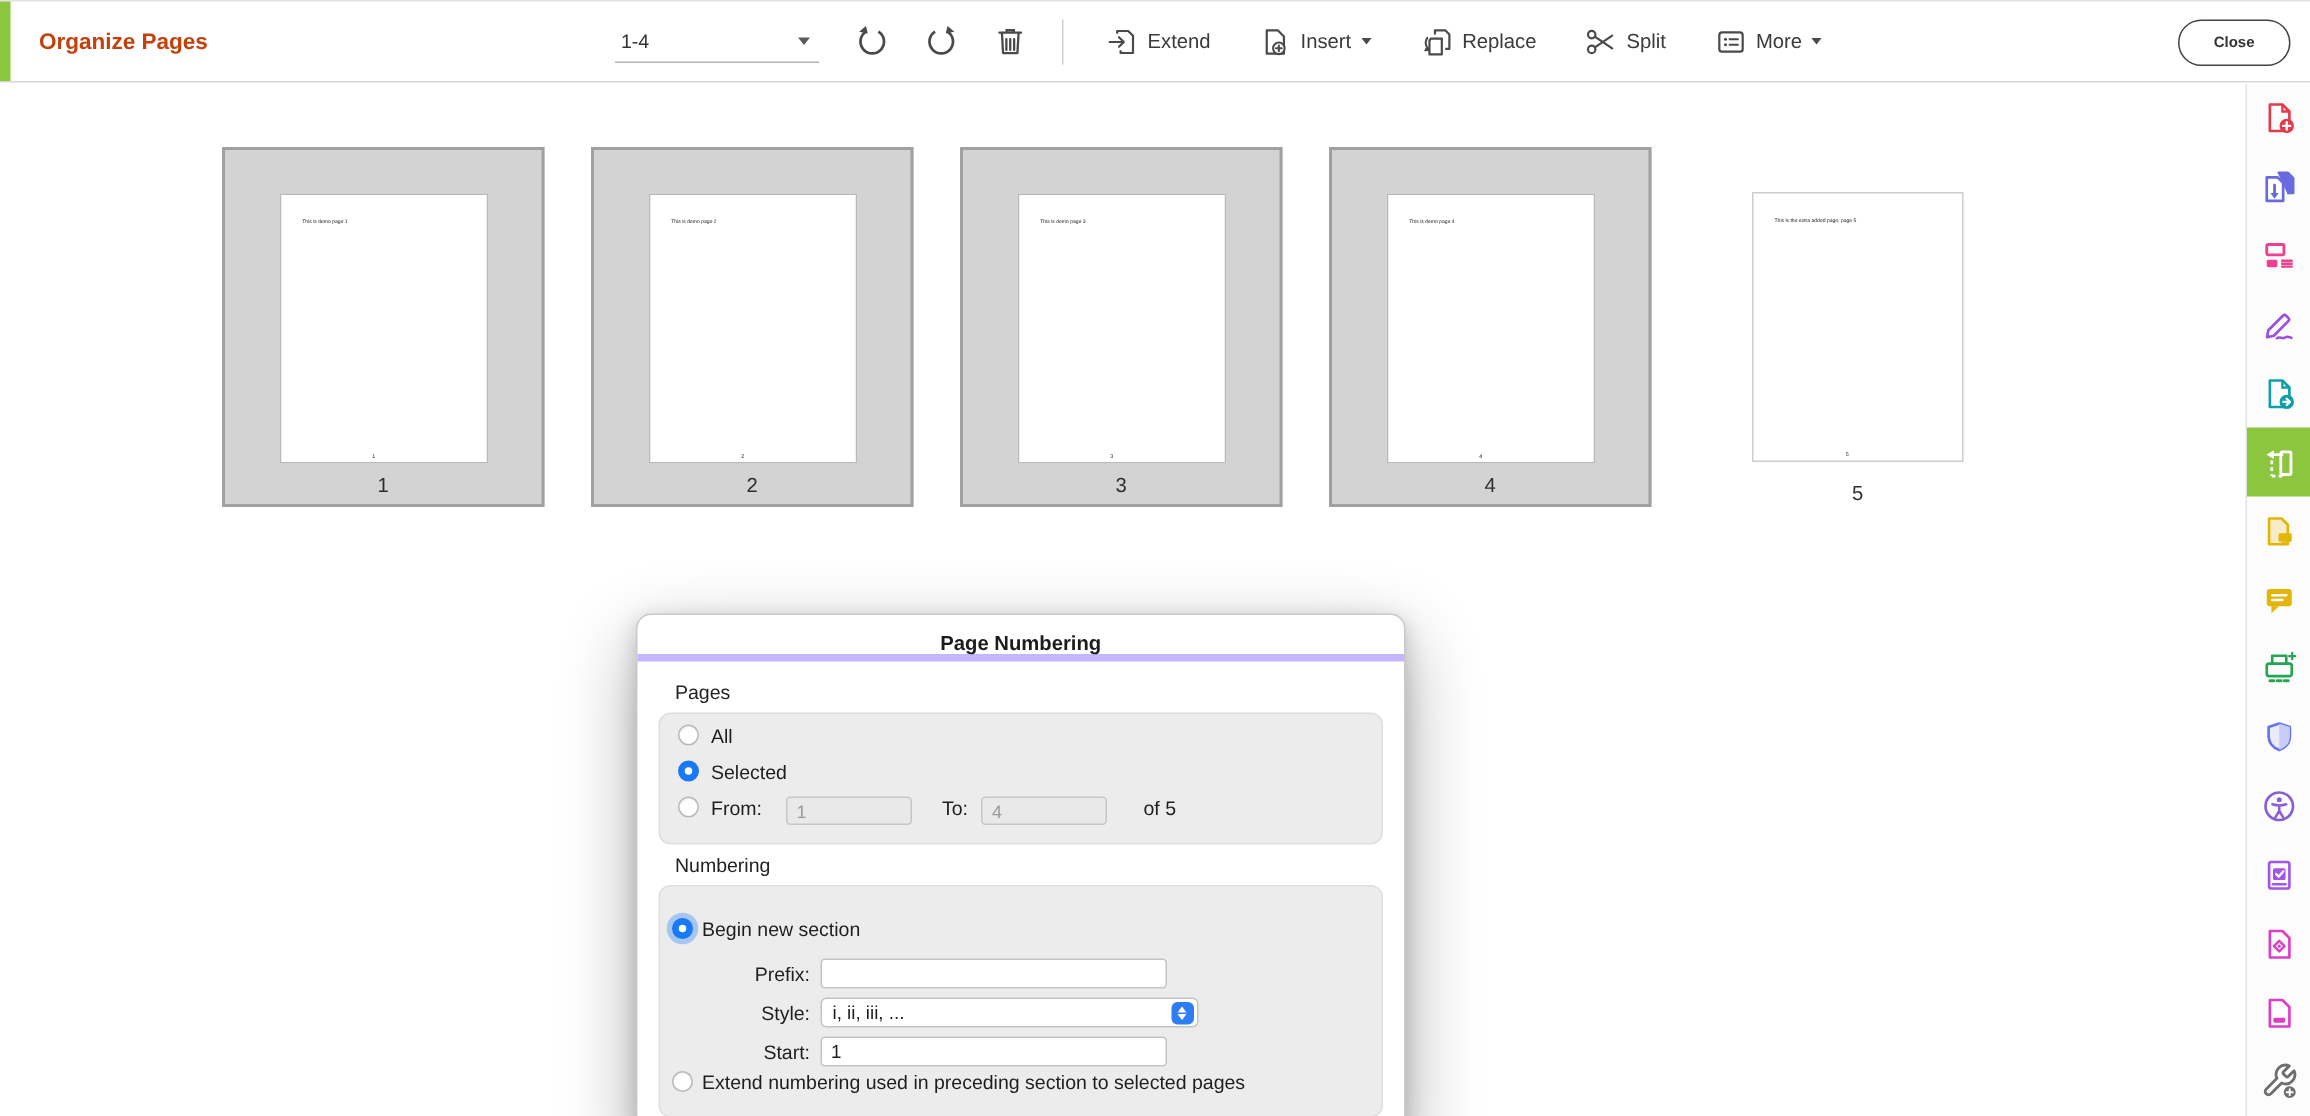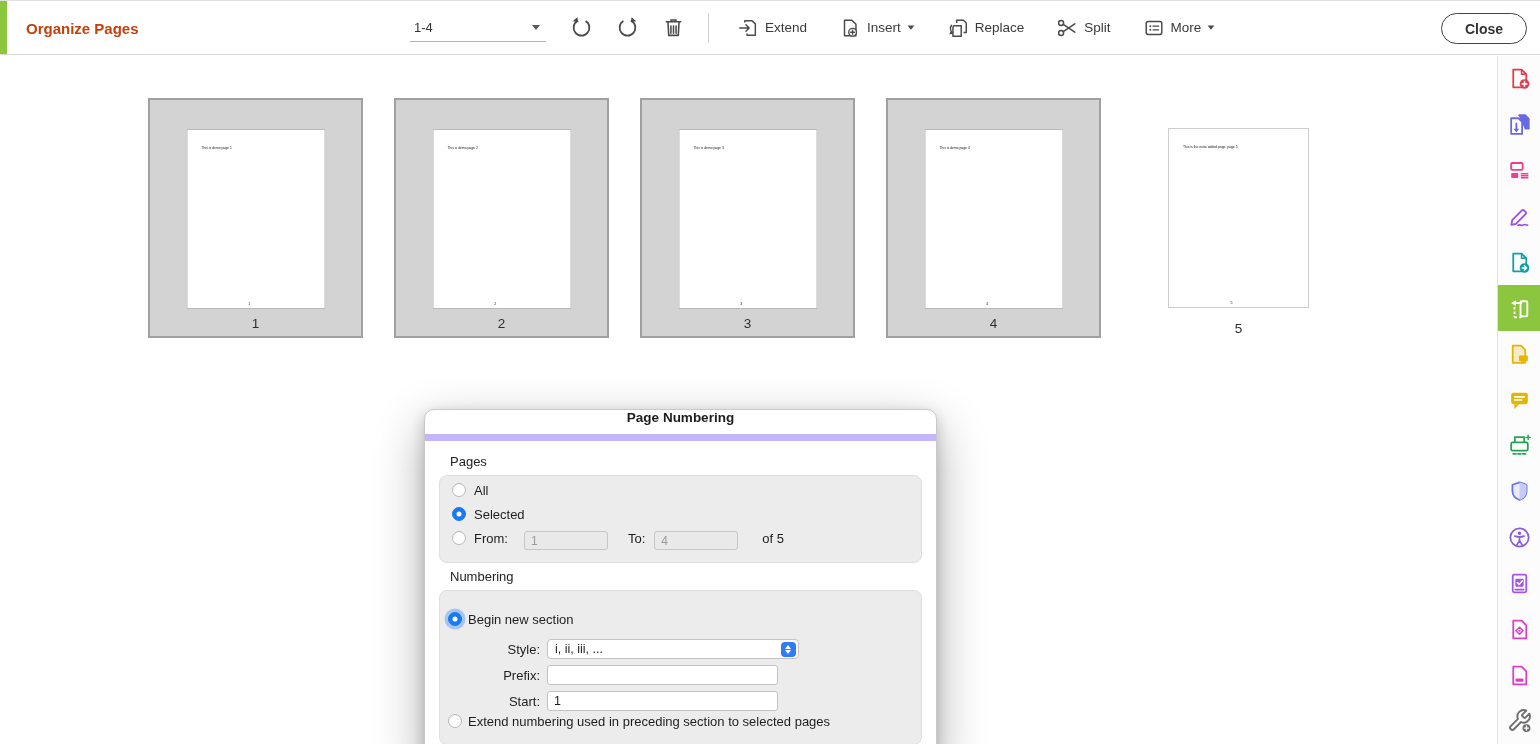--- a/index.html
+++ b/index.html
@@ -20,21 +20,21 @@
   .range-dd .caret { margin-right:6px; }
   .tb-icons { position:absolute; left:562px; top:0; height:100%; display:flex; align-items:center; gap:8px; }
   .icon-btn { width:38px; height:38px; display:flex; align-items:center; justify-content:center;
     border-radius:4px; cursor:pointer; }
   .tb-div { width:1px; height:30px; background:#cfcfcf; margin:0 8px; }
   .label-btn { display:flex; align-items:center; gap:6px; padding:0 12px; height:38px;
     cursor:pointer; border-radius:4px; }
   .label-btn span.lbl { font-size:13.5px; color:#3a3a3a; }
   .label-btn .caret { border-top-color:#4a4a4a; transform:scale(.85); }
   .close-btn { position:absolute; right:13px; top:12px; height:31px; padding:0 23px;
-    border:1.7px solid #454545; border-radius:16px; background:#fff; font-size:14px; font-weight:700;
+    border:1.7px solid #454545; border-radius:16px; background:#fff; font-size:10px; font-weight:700;
     color:#333; display:flex; align-items:center; cursor:pointer; }
 
   
   .canvas { position:absolute; left:0; top:56px; width:1497px; height:688px; background:#fff; }
   .thumb-box { position:absolute; top:42px; width:215px; height:240px; background:#d3d3d3;
     border:2px solid #a0a0a0; cursor:pointer; }
   .thumb-box .pg { position:absolute; left:50%; transform:translateX(-50%); top:29px;
     width:139px; height:180px; background:#fff; border:1px solid #b9b9b9; overflow:hidden; }
   .thumb-box .num { position:absolute; left:0; right:0; bottom:5px; text-align:center;
     font-size:13.5px; color:#2f2f2f; }
@@ -42,21 +42,21 @@
     border:1px solid #cdcdcd; cursor:pointer; overflow:hidden; }
   .plain-num { position:absolute; top:265px; width:141px; text-align:center; font-size:13.5px; color:#2f2f2f; }
   .micro { position:absolute; left:14px; top:16px; width:220%; font-size:8px; color:#1a1a1a;
     transform:scale(.42); transform-origin:left top; white-space:nowrap; }
   .micro-num { position:absolute; left:0; bottom:2px; width:200%; text-align:center; font-size:8px;
     color:#1a1a1a; transform:scale(.45); transform-origin:left bottom; }
 
   
   .dialog { position:absolute; left:424px; top:353px; width:513px; height:359px; background:#fff;
     border:1px solid #c9c9c9; border-radius:10px; box-shadow:0 18px 50px rgba(0,0,0,.32), 0 4px 14px rgba(0,0,0,.18); }
-  .dlg-head { height:31px; border-bottom:7px solid #c4b5fd; display:flex; align-items:flex-start; justify-content:center; }
+  .dlg-head { height:31px; border-bottom:5px solid #c4b5fd; display:flex; align-items:flex-end; justify-content:center; }
   .dlg-head .t { font-size:13.5px; font-weight:700; color:#1c1c1c; }
   .dlg-body { padding:7px 14px 10px; }
   .group-label { font-size:13px; color:#222; margin:6px 0 6px 11px; }
   .panel { background:#ececec; border:1px solid #dedede; border-radius:8px; padding:7px 12px; }
   .prow { display:flex; align-items:flex-start; height:24px; }
   .nrow { display:flex; align-items:center; height:26px; }
   .radio { width:14px; height:14px; border-radius:50%; background:#fff; border:1px solid #b8b8b8;
     flex:0 0 14px; position:relative; cursor:pointer; box-shadow:inset 0 1px 1px rgba(0,0,0,.05); }
   .radio.on { background:#1a79f7; border-color:#1a79f7; }
   .radio.on::after { content:""; position:absolute; left:50%; top:50%; width:5px; height:5px;
@@ -238,34 +238,34 @@
         </div>
       </div>
 
       <div class="group-label">Numbering</div>
       <div class="panel" style="padding-top:21px; padding-bottom:6px;">
         <div class="prow" style="margin-left:-4px;">
           <span class="radio on focus"></span>
           <span class="rlabel" style="margin-left:6px">Begin new section</span>
         </div>
         <div class="nrow">
+          <span class="numlab">Prefix:</span>
+          <input class="txt-input" style="margin-left: 7px; width: 231px;" value="">
+        </div>
+        <div class="nrow">
           <span class="numlab">Style:</span>
           <div class="selectbox">
             <span class="sv">i, ii, iii, ...</span>
             <span class="stepper">
                 <i class="up"></i>
                 <i class="dn"></i>
               </span>
           </div>
         </div>
         <div class="nrow">
-          <span class="numlab">Prefix:</span>
-          <input class="txt-input" style="margin-left: 7px; width: 231px;" value="">
-        </div>
-        <div class="nrow">
           <span class="numlab">Start:</span>
           <input class="txt-input" style="margin-left: 7px; width: 231px;" value="1">
         </div>
         <div class="prow" style="margin-left:-4px;">
           <span class="radio"></span>
           <span class="rlabel" style="margin-left:6px">Extend numbering used in preceding section to selected pages</span>
         </div>
       </div>
 
       <div class="sample-row">

